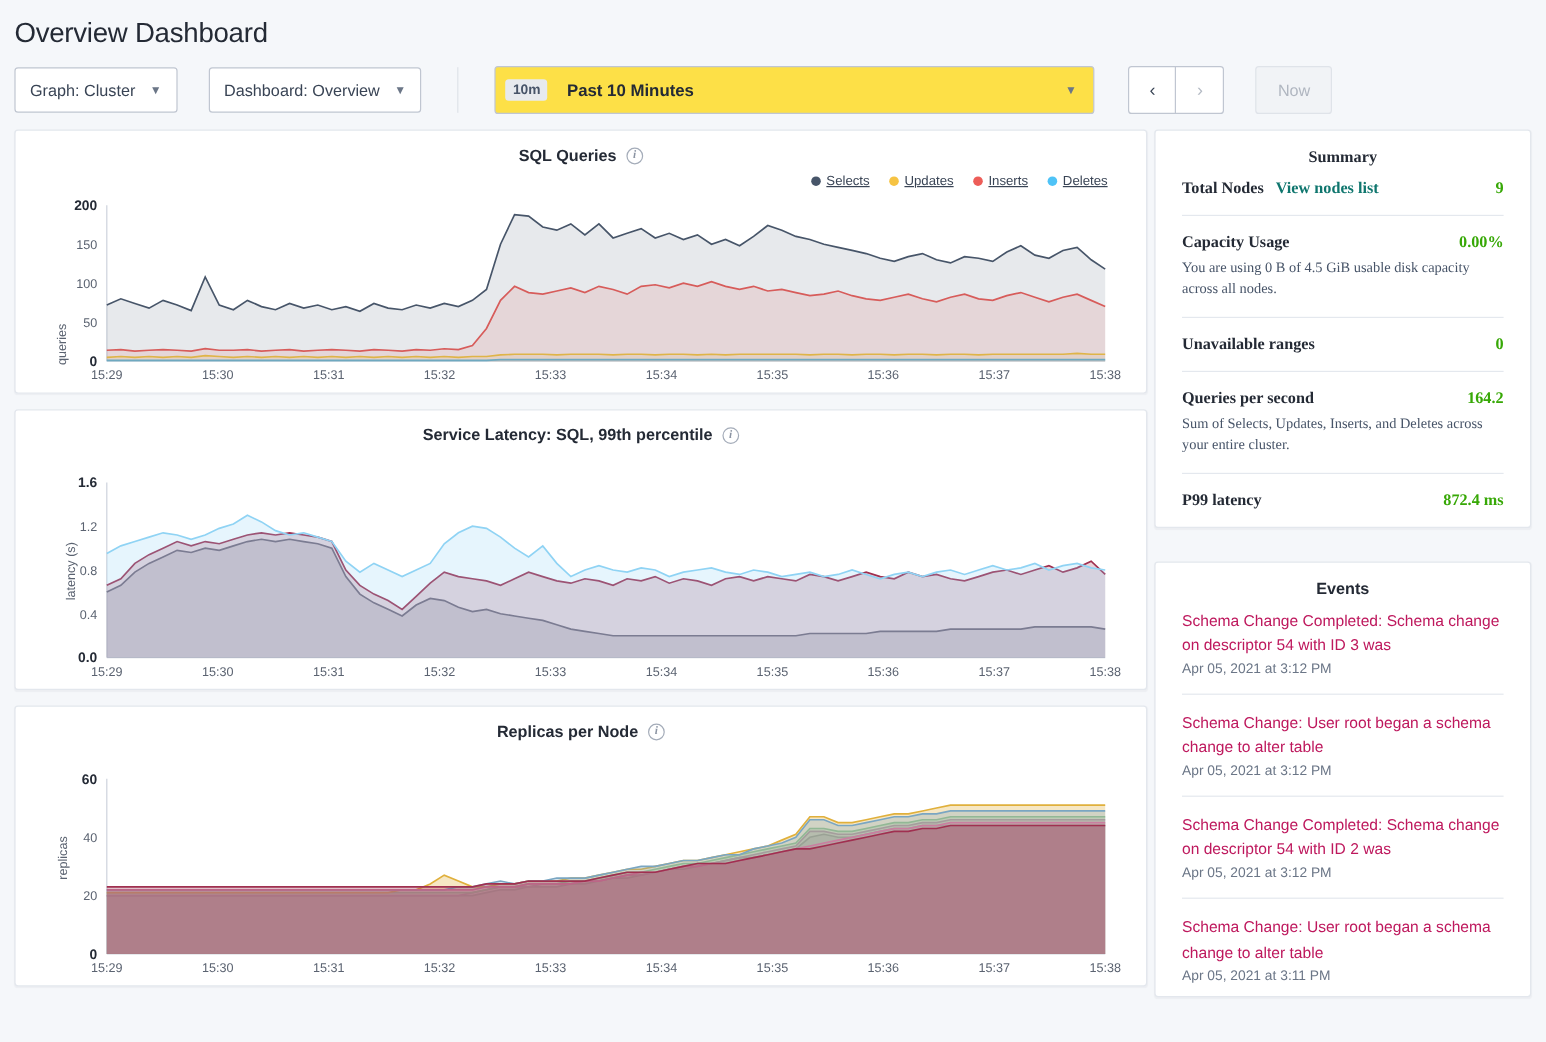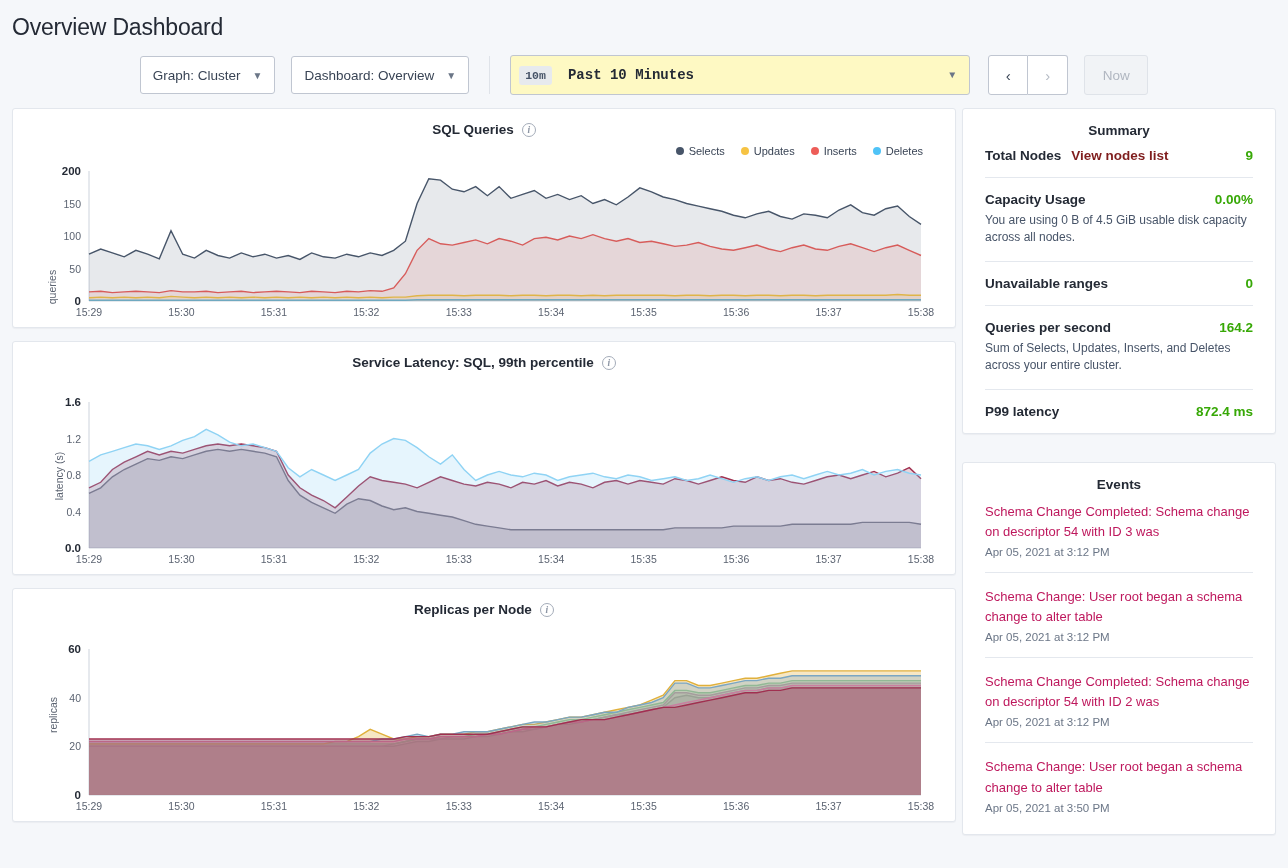--- a/index.html
+++ b/index.html
@@ -20,22 +20,21 @@
     color: #242a35;
     padding: 14px 0 0 12px;
     letter-spacing: -0.2px;
   }
 
   
   .toolbar {
     display: flex;
     align-items: center;
     padding: 14px 12px 0 12px;
-    gap: 2px;
-    justify-content: center;
+    gap: 12px;
   }
   .dropdown {
     height: 38px;
     border: 1px solid #c0c6d1;
     border-radius: 3px;
     background: #fff;
     display: flex;
     align-items: center;
     padding: 0 12px;
     font-size: 13.5px;
@@ -44,30 +43,29 @@
     white-space: nowrap;
   }
   .dropdown .chev { margin-left: 12px; color: #6b7687; font-size: 10px; }
   .dd-graph { margin-right: 14px; }
   .dd-dashboard { margin-right: 14px; }
   .divider-v {
     width: 1px; height: 38px; background: #dfe3e9; margin: 0 18px 0 4px;
   }
   .time-picker {
     height: 40px;
-    width: 460px;
+    width: 500px;
     border: 1px solid #c0c6d1;
     border-radius: 3px;
-    background: #fef9c3;
+    background: #fde047;
     display: flex;
     align-items: center;
     padding: 0 12px 0 8px;
     cursor: pointer;
     position: relative;
-    font-family: Liberation Mono, monospace;
   }
   .time-badge {
     background: #e7eaee;
     color: #475468;
     font-size: 11.5px;
     font-weight: bold;
     border-radius: 3px;
     padding: 3px 6px;
     margin-right: 16px;
   }
@@ -141,20 +139,21 @@
     display: inline-block;
   }
   .legend {
     display: flex;
     justify-content: flex-end;
     gap: 16px;
     padding-right: 32px;
     margin-top: 8px;
     font-size: 11px;
     color: #394455;
+    text-decoration: underline;
   }
   .legend-item { display: flex; align-items: center; gap: 5px; }
   .legend-dot { width: 8px; height: 8px; border-radius: 50%; display: inline-block; }
 
   .plot-wrap { position: relative; }
   .y-axis-label {
     position: absolute;
     left: 6px;
     top: 50%;
     transform: translateY(-50%) rotate(-90deg);
@@ -178,21 +177,21 @@
   .sum-row { padding: 0 22px; }
   .sum-line {
     display: flex;
     justify-content: space-between;
     align-items: flex-start;
     font-size: 13.5px;
     font-weight: bold;
     color: #242a35;
   }
   .sum-left { display: flex; gap: 10px; align-items: baseline; }
-  .link { color: #7f1d1d; font-weight: bold; cursor: pointer; }
+  .link { color: #0f766e; font-weight: bold; cursor: pointer; }
   .sum-value { color: #37a806; font-weight: bold; font-size: 13.5px; }
   .sum-desc {
     font-size: 12px;
     color: #475468;
     line-height: 1.45;
     margin-top: 5px;
     font-weight: normal;
   }
   .hr { height: 1px; background: #e4e8ee; margin: 14px 22px; }
 
@@ -371,21 +370,21 @@
               <path d="M76.0,104.0 L87.7,104.0 L99.4,104.0 L111.2,104.0 L122.9,104.0 L134.6,104.0 L146.3,104.0 L158.0,104.0 L169.7,104.0 L181.5,104.0 L193.2,104.0 L204.9,104.0 L216.6,104.0 L228.3,104.0 L240.1,104.0 L251.8,104.0 L263.5,104.0 L275.2,104.0 L286.9,104.0 L298.6,104.0 L310.4,104.0 L322.1,104.0 L333.8,104.0 L345.5,104.0 L357.2,104.0 L369.0,104.0 L380.7,104.0 L392.4,101.6 L404.1,101.6 L415.8,101.6 L427.5,99.2 L439.3,99.2 L451.0,99.2 L462.7,99.2 L474.4,99.2 L486.1,96.7 L497.9,94.3 L509.6,91.9 L521.3,91.9 L533.0,91.9 L544.7,89.4 L556.5,87.0 L568.2,84.6 L579.9,84.6 L591.6,84.6 L603.3,82.1 L615.0,79.7 L626.8,77.3 L638.5,74.8 L650.2,72.4 L661.9,72.4 L673.6,70.0 L685.4,67.5 L697.1,65.1 L708.8,62.7 L720.5,60.2 L732.2,57.8 L743.9,57.8 L755.7,55.4 L767.4,55.4 L779.1,52.9 L790.8,52.9 L802.5,52.9 L814.3,52.9 L826.0,52.9 L837.7,52.9 L849.4,52.9 L861.1,52.9 L872.8,52.9 L884.6,52.9 L896.3,52.9 L908.0,52.9 L908.0,160 L76.0,160 Z" fill="#a03050" fill-opacity="0.3" stroke="none"></path>
               <path d="M76.0,104.0 L87.7,104.0 L99.4,104.0 L111.2,104.0 L122.9,104.0 L134.6,104.0 L146.3,104.0 L158.0,104.0 L169.7,104.0 L181.5,104.0 L193.2,104.0 L204.9,104.0 L216.6,104.0 L228.3,104.0 L240.1,104.0 L251.8,104.0 L263.5,104.0 L275.2,104.0 L286.9,104.0 L298.6,104.0 L310.4,104.0 L322.1,104.0 L333.8,104.0 L345.5,104.0 L357.2,104.0 L369.0,104.0 L380.7,104.0 L392.4,101.6 L404.1,101.6 L415.8,101.6 L427.5,99.2 L439.3,99.2 L451.0,99.2 L462.7,99.2 L474.4,99.2 L486.1,96.7 L497.9,94.3 L509.6,91.9 L521.3,91.9 L533.0,91.9 L544.7,89.4 L556.5,87.0 L568.2,84.6 L579.9,84.6 L591.6,84.6 L603.3,82.1 L615.0,79.7 L626.8,77.3 L638.5,74.8 L650.2,72.4 L661.9,72.4 L673.6,70.0 L685.4,67.5 L697.1,65.1 L708.8,62.7 L720.5,60.2 L732.2,57.8 L743.9,57.8 L755.7,55.4 L767.4,55.4 L779.1,52.9 L790.8,52.9 L802.5,52.9 L814.3,52.9 L826.0,52.9 L837.7,52.9 L849.4,52.9 L861.1,52.9 L872.8,52.9 L884.6,52.9 L896.3,52.9 L908.0,52.9 " fill="none" stroke="#a03050" stroke-width="1.4"></path>
             </svg>
         </div>
       </div>
 
     </div>
 
     <div class="right-col">
 
-      <div class="card" style="padding-bottom:14px;">
+      <div class="card" style="padding-bottom:14px;font-family:Liberation Serif, serif;">
         <div class="summary-title">Summary</div>
         <div id="summary-rows">
             <div class="sum-row">
               <div class="sum-line">
                 <div class="sum-left">
                   <span>Total Nodes</span>
                   <span class="link">View nodes list</span>
                 </div>
                 <span class="sum-value">9</span>
               </div>
@@ -424,41 +423,41 @@
               <div class="sum-line">
                 <div class="sum-left">
                   <span>P99 latency</span>
                 </div>
                 <span class="sum-value">872.4 ms</span>
               </div>
             </div>
           </div>
       </div>
 
-      <div class="card" style="padding-bottom:20px;margin-top:28px;">
+      <div class="card" style="padding-bottom:10px;margin-top:28px;">
         <div class="events-title">Events</div>
         <div id="events-list">
             <div class="event">
               <div class="event-text">Schema Change Completed: Schema change on descriptor 54 with ID 3 was</div>
               <div class="event-time">Apr 05, 2021 at 3:12 PM</div>
             </div>
             <div class="hr"></div>
             <div class="event">
               <div class="event-text">Schema Change: User root began a schema change to alter table</div>
               <div class="event-time">Apr 05, 2021 at 3:12 PM</div>
             </div>
             <div class="hr"></div>
             <div class="event">
               <div class="event-text">Schema Change Completed: Schema change on descriptor 54 with ID 2 was</div>
               <div class="event-time">Apr 05, 2021 at 3:12 PM</div>
             </div>
             <div class="hr"></div>
             <div class="event">
               <div class="event-text">Schema Change: User root began a schema change to alter table</div>
-              <div class="event-time">Apr 05, 2021 at 3:50 PM</div>
+              <div class="event-time">Apr 05, 2021 at 3:11 PM</div>
             </div>
           </div>
       </div>
 
     </div>
 
   </div>
 </div>
 
 </body></html>

